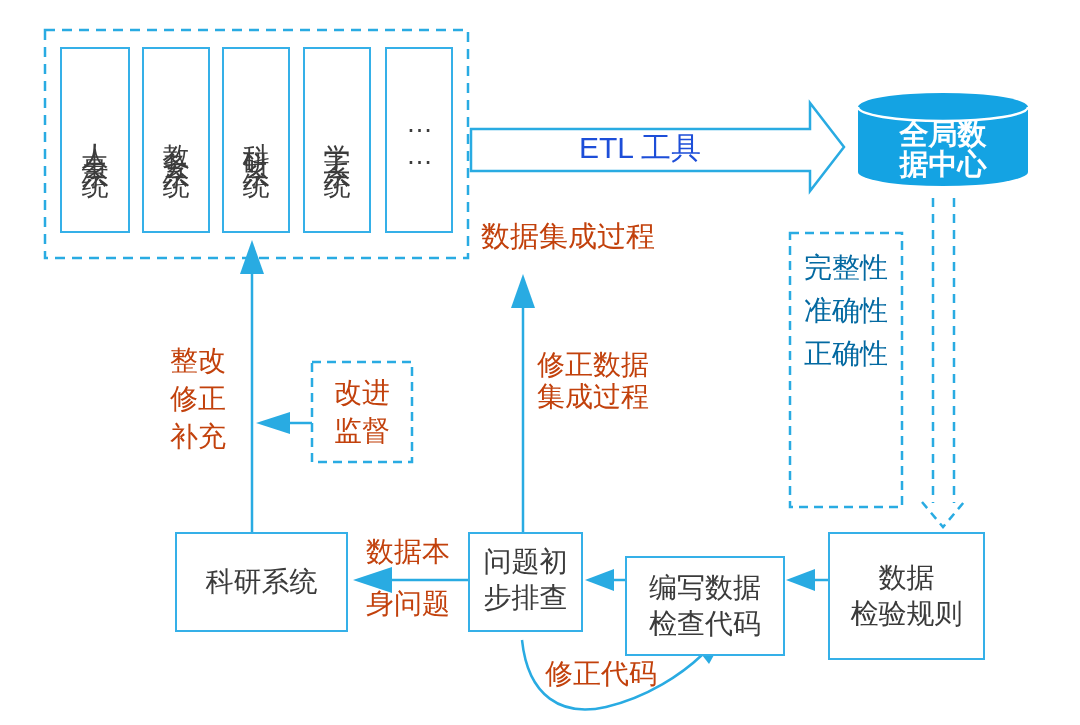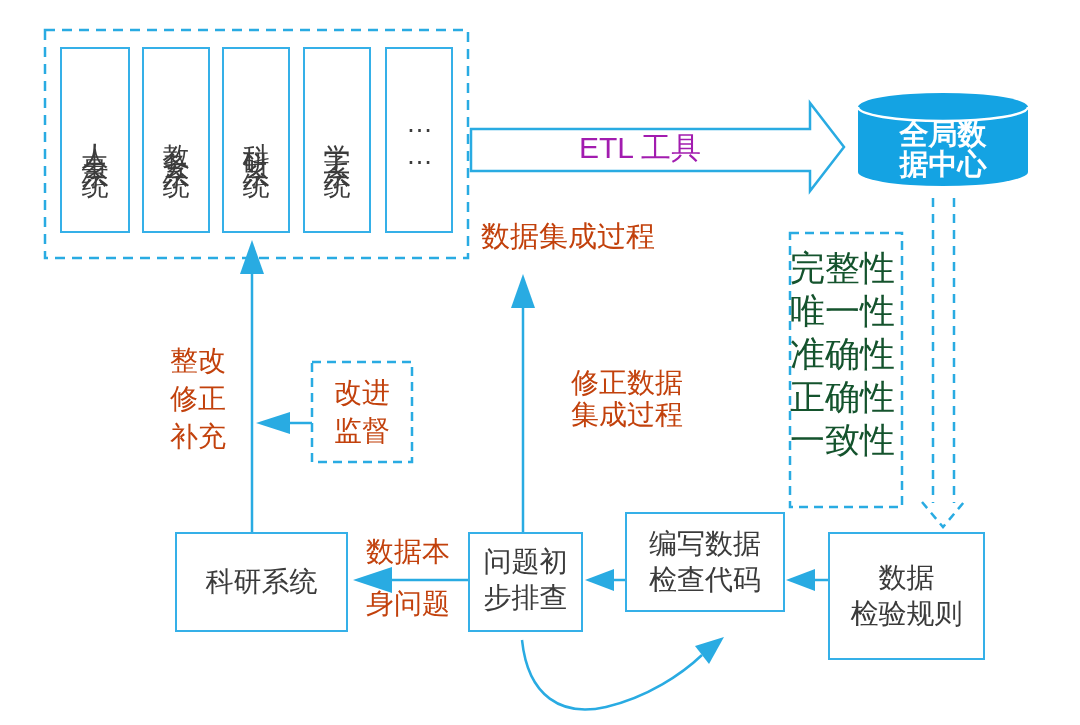--- a/index.html
+++ b/index.html
@@ -19,25 +19,25 @@
   .sys-box .vtext{
     writing-mode:vertical-rl;text-orientation:upright;
     font-size:27px;letter-spacing:9px;font-weight:500;color:#3b3b3b;
   }
   
   .flow-box{
     border:2px solid #35b0e8;background:#fff;
     font-size:28px;line-height:36px;font-weight:500;color:#3b3b3b;
   }
   .lbl{font-size:28px;font-weight:500;color:#c2410c;}
-  .etl-lbl{font-size:30px;font-weight:500;color:#a21caf;}
+  .etl-lbl{font-size:30px;font-weight:500;color:#1d4ed8;}
   .cyl-lbl{font-size:29px;line-height:30px;font-weight:bold;color:#ffffff;}
   .quality{
-    font-size:35px;line-height:43px;font-weight:500;color:#14532d;
-    padding-top:13px;
+    font-size:28px;line-height:43px;font-weight:500;color:#0369a1;
+    text-align:center;padding-top:13px;
   }
 </style>
 </head>
 <body>
 
 <div class="canvas">
 
   <svg class="layer" viewBox="0 0 1080 725">
 
     <rect x="45" y="30" width="423" height="228" fill="none" stroke="#29abe2" stroke-width="2.5" stroke-dasharray="10 7"></rect>
@@ -95,48 +95,47 @@
 
   <div class="abs center etl-lbl" style="left:500px;top:131px;width:280px;height:34px;">ETL 工具</div>
 
   <div class="abs center cyl-lbl ml" style="left:858px;top:118px;width:170px;height:62px;font-family:Liberation Serif, serif;">全局数
 据中心</div>
 
   <div class="abs lbl" style="left:481px;top:217px;font-size:29px;">数据集成过程</div>
 
   <div class="abs quality" style="left:790px;top:233px;width:112px;height:274px;">
     <div>完整性</div>
-    <div>唯一性</div>
     <div>准确性</div>
     <div>正确性</div>
-    <div>一致性</div>
   </div>
 
   <div class="abs center lbl ml" style="left:312px;top:362px;width:100px;height:100px;line-height:38px;">改进
 监督</div>
 
   <div class="abs center lbl ml" style="left:158px;top:342px;width:80px;height:114px;line-height:38px;">整改
 修正
 补充</div>
 
-  <div class="abs lbl ml" style="left:537px;top:367px;line-height:32px;margin-left:34px;">修正数据
+  <div class="abs lbl ml" style="left:537px;top:349px;line-height:32px;">修正数据
 集成过程</div>
 
   <div class="abs center lbl ml" style="left:356px;top:533px;width:104px;height:90px;line-height:52px;">数据本
 身问题</div>
 
+  <div class="abs lbl" style="left:545px;top:655px;">修正代码</div>
 
   <div class="abs center flow-box" style="left:175px;top:532px;width:173px;height:100px;">
     <span class="ml">科研系统</span>
   </div>
   <div class="abs center flow-box" style="left:468px;top:532px;width:115px;height:100px;font-family:Liberation Mono, monospace;">
     <span class="ml">问题初
 步排查</span>
   </div>
-  <div class="abs center flow-box" style="left:625px;top:512px;width:160px;height:100px;">
+  <div class="abs center flow-box" style="left:625px;top:556px;width:160px;height:100px;">
     <span class="ml">编写数据
 检查代码</span>
   </div>
   <div class="abs center flow-box" style="left:828px;top:532px;width:157px;height:128px;">
     <span class="ml">数据
 检验规则</span>
   </div>
 
 </div>
 

